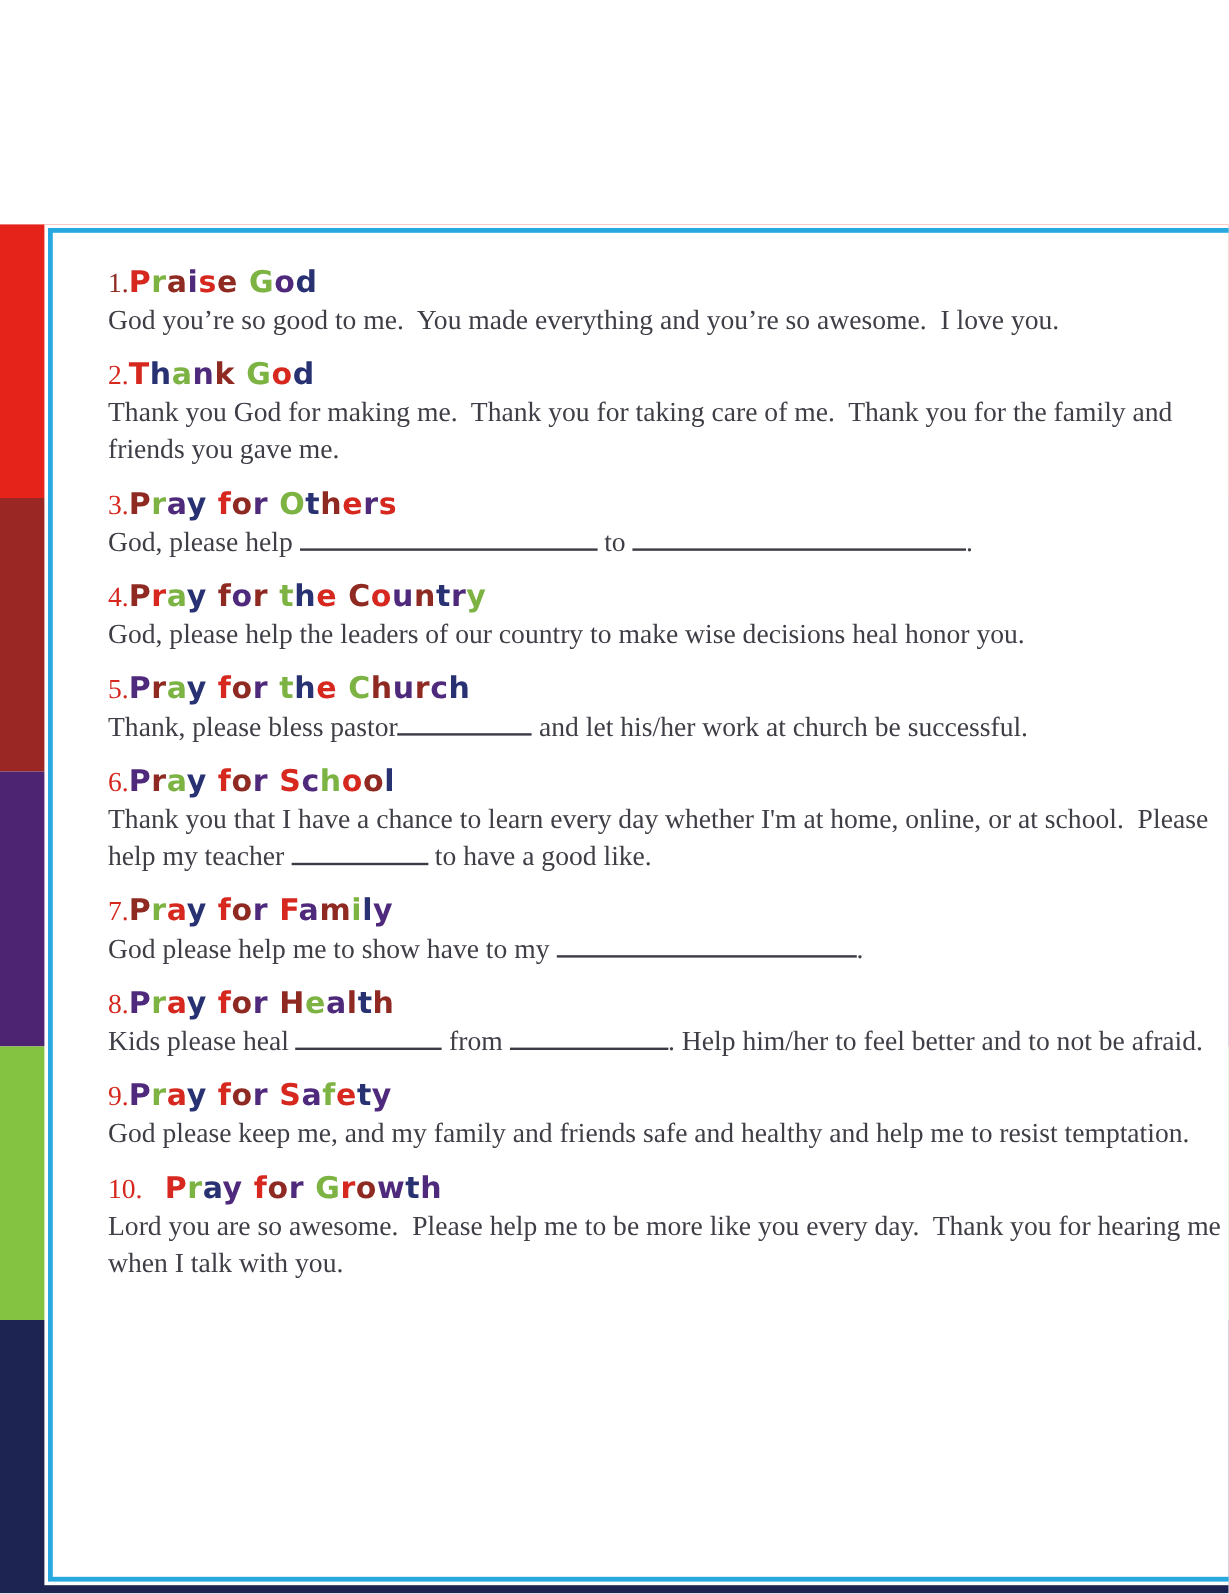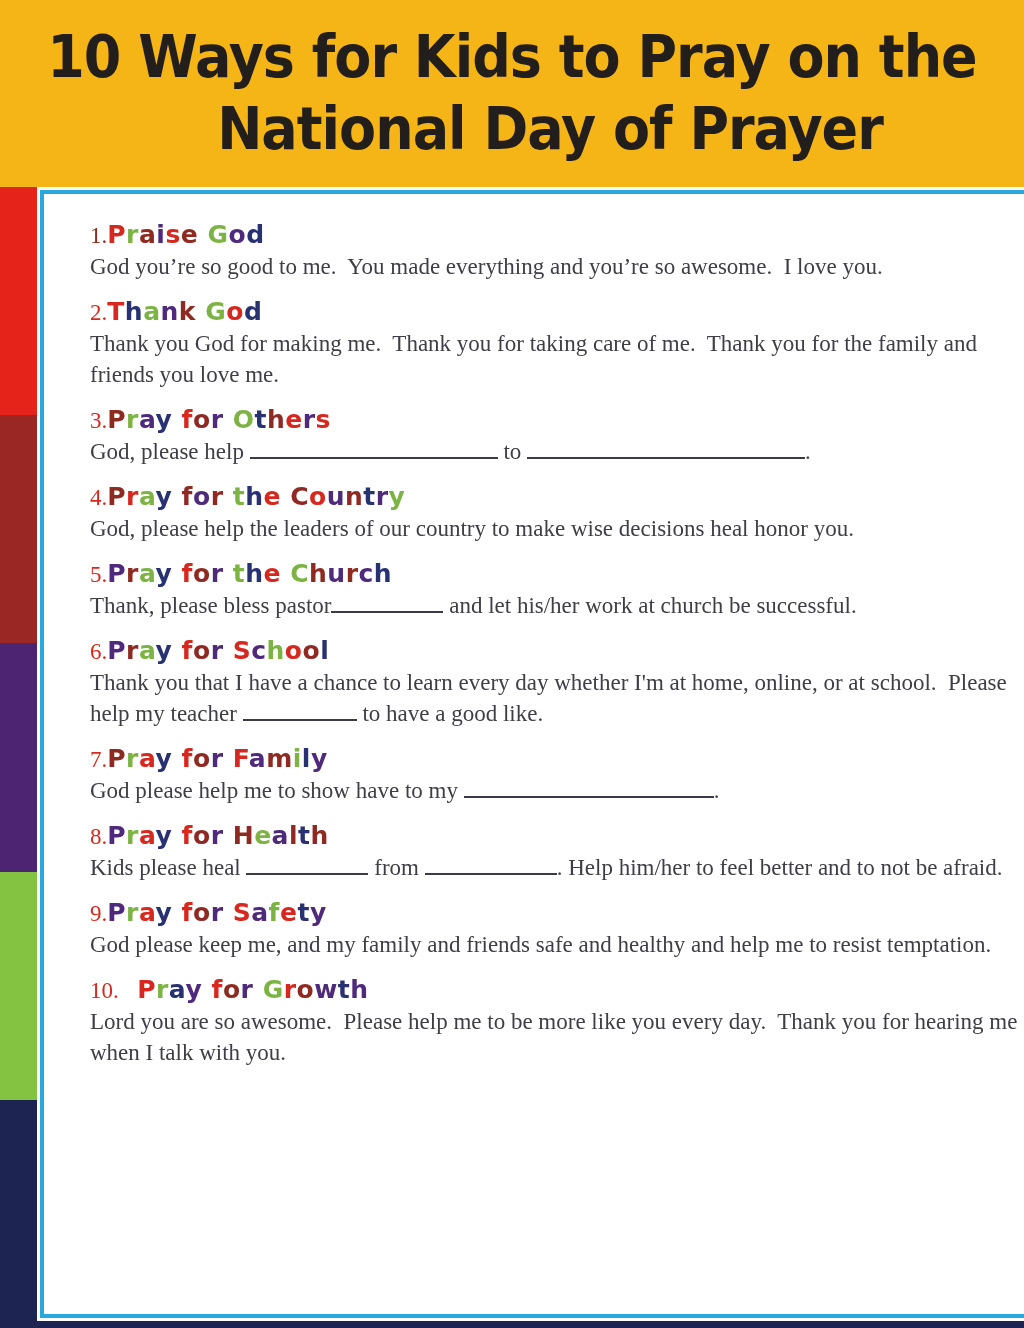--- a/index.html
+++ b/index.html
@@ -69,42 +69,38 @@
   .blank {
     display:inline-block;
     border-bottom:2px solid #3c3b45;
   }
 </style>
 </head>
 <body>
 
 <div id="page">
 
-  <div id="banner">
-    <div class="title-line">10 Ways for Kids to Pray on the</div>
-    <div class="title-line second">National Day of Prayer</div>
-  </div>
 
   <div id="stripes">
       <div class="stripe" style="background: rgb(230, 35, 27);"></div>
       <div class="stripe" style="background: rgb(154, 39, 35);"></div>
       <div class="stripe" style="background: rgb(76, 36, 114);"></div>
       <div class="stripe" style="background: rgb(132, 195, 65);"></div>
       <div class="stripe" style="background: rgb(29, 36, 82);"></div>
     </div>
 
   <div id="panel">
     <div id="items">
         <div class="item">
           <div class="item-heading"><span class="item-number" style="color: rgb(142, 42, 34);">1.</span><span class="heading-letter" style="color: rgb(214, 40, 31);">P</span><span class="heading-letter" style="color: rgb(124, 179, 66);">r</span><span class="heading-letter" style="color: rgb(142, 42, 34);">a</span><span class="heading-letter" style="color: rgb(79, 42, 124);">i</span><span class="heading-letter" style="color: rgb(214, 40, 31);">s</span><span class="heading-letter" style="color: rgb(142, 42, 34);">e</span><span class="heading-letter">&nbsp;</span><span class="heading-letter" style="color: rgb(124, 179, 66);">G</span><span class="heading-letter" style="color: rgb(79, 42, 124);">o</span><span class="heading-letter" style="color: rgb(40, 50, 114);">d</span></div>
           <p class="item-body"><span>God you’re so good to me.  You made everything and you’re so awesome.  I love you.</span></p>
         </div>
         <div class="item">
           <div class="item-heading"><span class="item-number" style="color: rgb(214, 40, 31);">2.</span><span class="heading-letter" style="color: rgb(214, 40, 31);">T</span><span class="heading-letter" style="color: rgb(40, 50, 114);">h</span><span class="heading-letter" style="color: rgb(124, 179, 66);">a</span><span class="heading-letter" style="color: rgb(79, 42, 124);">n</span><span class="heading-letter" style="color: rgb(142, 42, 34);">k</span><span class="heading-letter">&nbsp;</span><span class="heading-letter" style="color: rgb(124, 179, 66);">G</span><span class="heading-letter" style="color: rgb(214, 40, 31);">o</span><span class="heading-letter" style="color: rgb(40, 50, 114);">d</span></div>
-          <p class="item-body"><span>Thank you God for making me.  Thank you for taking care of me.  Thank you for the family and friends you love me.</span></p>
+          <p class="item-body"><span>Thank you God for making me.  Thank you for taking care of me.  Thank you for the family and friends you gave me.</span></p>
         </div>
         <div class="item">
           <div class="item-heading"><span class="item-number" style="color: rgb(214, 40, 31);">3.</span><span class="heading-letter" style="color: rgb(142, 42, 34);">P</span><span class="heading-letter" style="color: rgb(124, 179, 66);">r</span><span class="heading-letter" style="color: rgb(79, 42, 124);">a</span><span class="heading-letter" style="color: rgb(40, 50, 114);">y</span><span class="heading-letter">&nbsp;</span><span class="heading-letter" style="color: rgb(214, 40, 31);">f</span><span class="heading-letter" style="color: rgb(142, 42, 34);">o</span><span class="heading-letter" style="color: rgb(79, 42, 124);">r</span><span class="heading-letter">&nbsp;</span><span class="heading-letter" style="color: rgb(124, 179, 66);">O</span><span class="heading-letter" style="color: rgb(40, 50, 114);">t</span><span class="heading-letter" style="color: rgb(142, 42, 34);">h</span><span class="heading-letter" style="color: rgb(214, 40, 31);">e</span><span class="heading-letter" style="color: rgb(79, 42, 124);">r</span><span class="heading-letter" style="color: rgb(214, 40, 31);">s</span></div>
           <p class="item-body"><span>God, please help </span><span class="blank" style="width: 248px;"></span><span> to </span><span class="blank" style="width: 278px;"></span><span>.</span></p>
         </div>
         <div class="item">
           <div class="item-heading"><span class="item-number" style="color: rgb(214, 40, 31);">4.</span><span class="heading-letter" style="color: rgb(142, 42, 34);">P</span><span class="heading-letter" style="color: rgb(214, 40, 31);">r</span><span class="heading-letter" style="color: rgb(124, 179, 66);">a</span><span class="heading-letter" style="color: rgb(40, 50, 114);">y</span><span class="heading-letter">&nbsp;</span><span class="heading-letter" style="color: rgb(142, 42, 34);">f</span><span class="heading-letter" style="color: rgb(79, 42, 124);">o</span><span class="heading-letter" style="color: rgb(142, 42, 34);">r</span><span class="heading-letter">&nbsp;</span><span class="heading-letter" style="color: rgb(124, 179, 66);">t</span><span class="heading-letter" style="color: rgb(40, 50, 114);">h</span><span class="heading-letter" style="color: rgb(214, 40, 31);">e</span><span class="heading-letter">&nbsp;</span><span class="heading-letter" style="color: rgb(142, 42, 34);">C</span><span class="heading-letter" style="color: rgb(214, 40, 31);">o</span><span class="heading-letter" style="color: rgb(79, 42, 124);">u</span><span class="heading-letter" style="color: rgb(142, 42, 34);">n</span><span class="heading-letter" style="color: rgb(40, 50, 114);">t</span><span class="heading-letter" style="color: rgb(79, 42, 124);">r</span><span class="heading-letter" style="color: rgb(124, 179, 66);">y</span></div>
           <p class="item-body"><span>God, please help the leaders of our country to make wise decisions heal honor you.</span></p>
         </div>
         <div class="item">

